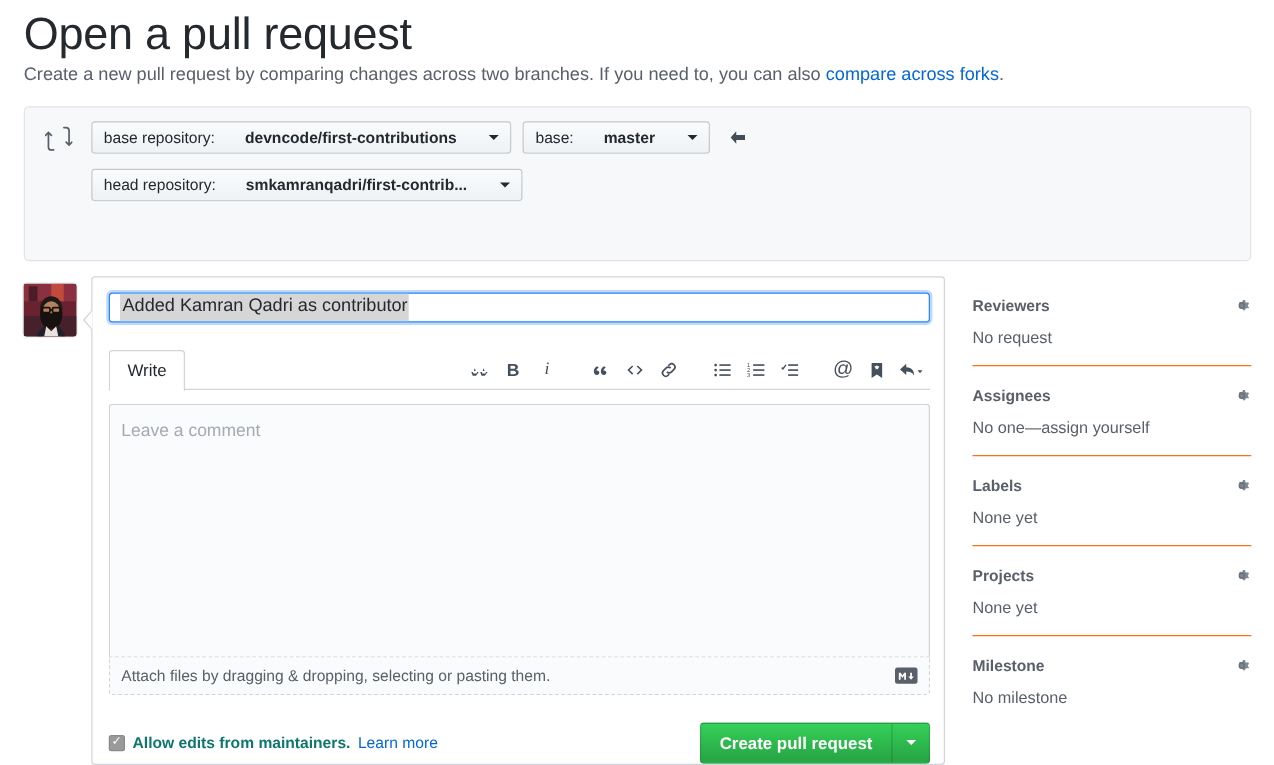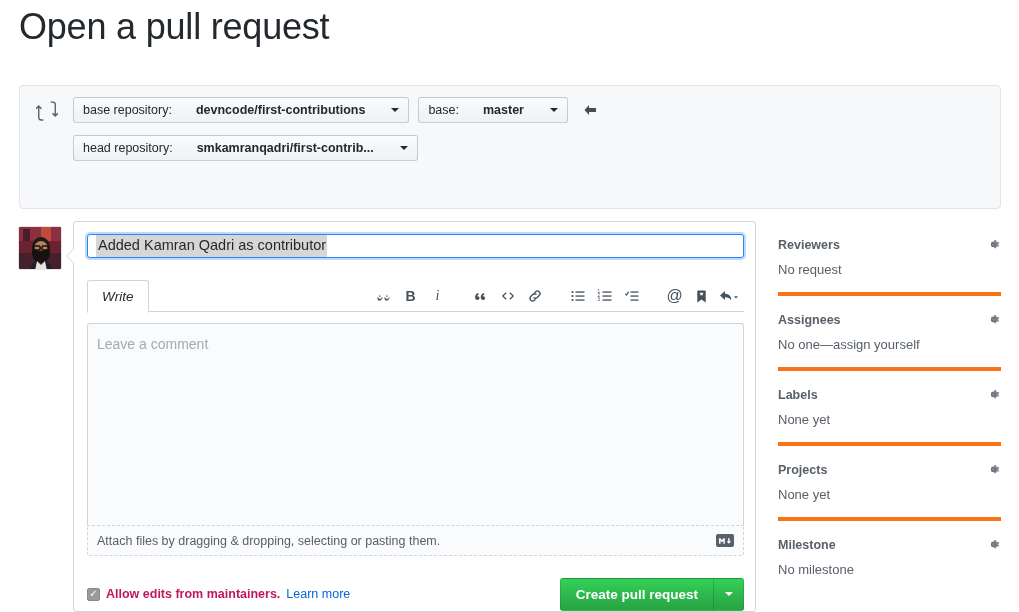--- a/index.html
+++ b/index.html
@@ -88,21 +88,21 @@
   }
 
   
   .tabs-bar {
     position: absolute; left: 13px; top: 58px; width: 657px; height: 32px;
     border-bottom: 1px solid #d1d5da;
   }
   .tab {
     position: absolute; top: 0; height: 33px; padding: 0 14px;
     display: flex; align-items: center; font-size: 13.5px; color: #586069;
-    background: transparent; border: 1px solid transparent; font-style: italic;
+    background: transparent; border: 1px solid transparent;
   }
   .tab.sel {
     left: 0; color: #24292e;
     background: #fff; border: 1px solid #d1d5da; border-bottom-color: #fff;
     border-radius: 3px 3px 0 0;
   }
   .tab.alt { left: 62px; }
 
   .md-toolbar {
     position: absolute; right: 13px; top: 60px; height: 28px;
@@ -140,21 +140,21 @@
   .foot-row {
     position: absolute; left: 13px; top: 355px; width: 657px; height: 34px;
     display: flex; align-items: center; justify-content: space-between;
   }
   .allow { display: flex; align-items: center; gap: 6px; font-size: 12.5px; }
   .cbox {
     width: 13px; height: 13px; background: #9a9a9a; border: 1px solid #8a8a8a;
     border-radius: 2px; display: inline-flex; align-items: center; justify-content: center;
     color: #fff; font-size: 10px; line-height: 1;
   }
-  .allow b { font-weight: 700; color: #be185d; }
+  .allow b { font-weight: 700; color: #0f766e; }
   .allow a { color: #0366d6; text-decoration: none; font-weight: 400; }
 
   .create-btn {
     display: inline-flex; align-items: stretch; height: 33px;
     border-radius: 3px; overflow: hidden;
     background: #2cbe4e;
     background-image: linear-gradient(-180deg, #34d058 0%, #28a745 90%);
     border: 1px solid rgba(27,31,35,0.15);
   }
   .create-main {
@@ -169,34 +169,35 @@
     width: 0; height: 0;
     border-left: 4px solid transparent; border-right: 4px solid transparent;
     border-top: 4px solid #ffffff;
   }
 
   
   .sidebar {
     position: absolute; left: 778px; top: 221px; width: 223px;
   }
   .side-sec { position: relative; padding: 16px 0 15px 0; }
-  .side-sec + .side-sec { border-top: 4px solid #f97316; }
+  .side-sec + .side-sec { border-top: 1px solid #f97316; }
   .side-head {
     display: flex; align-items: center; justify-content: space-between;
     font-size: 12.5px; font-weight: 700; color: #586069; margin-bottom: 10px;
   }
   .side-val { font-size: 13px; color: #586069; }
   .gear { color: #6a737d; display: inline-flex; }
 </style>
 </head>
 <body>
 
 <div class="page">
 
   <div class="page-title">Open a pull request</div>
+  <div class="page-sub"><span>Create a new pull request by comparing changes across two branches. If you need to, you can also </span><a href="#">compare across forks</a><span>.</span></div>
 
   <div class="compare-box">
     <span class="cmp-icon">
       <svg width="22" height="22" viewBox="0 0 16 16" fill="currentColor" aria-hidden="true">
         <path d="M10.5 1.5a.5.5 0 0 1 .5-.5h1.25A2.25 2.25 0 0 1 14.5 3.25v7.19l1.15-1.15.7.71-2.35 2.35-2.35-2.35.7-.71 1.15 1.15V3.25c0-.69-.56-1.25-1.25-1.25H11a.5.5 0 0 1-.5-.5z"></path>
         <path d="M5.5 14.5a.5.5 0 0 1-.5.5H3.75A2.25 2.25 0 0 1 1.5 12.75V5.56L.35 6.71l-.7-.71L2 3.65 4.35 6l-.7.71L2.5 5.56v7.19c0 .69.56 1.25 1.25 1.25H5a.5.5 0 0 1 .5.5z"></path>
       </svg>
     </span>
 
     <div class="row-a">

